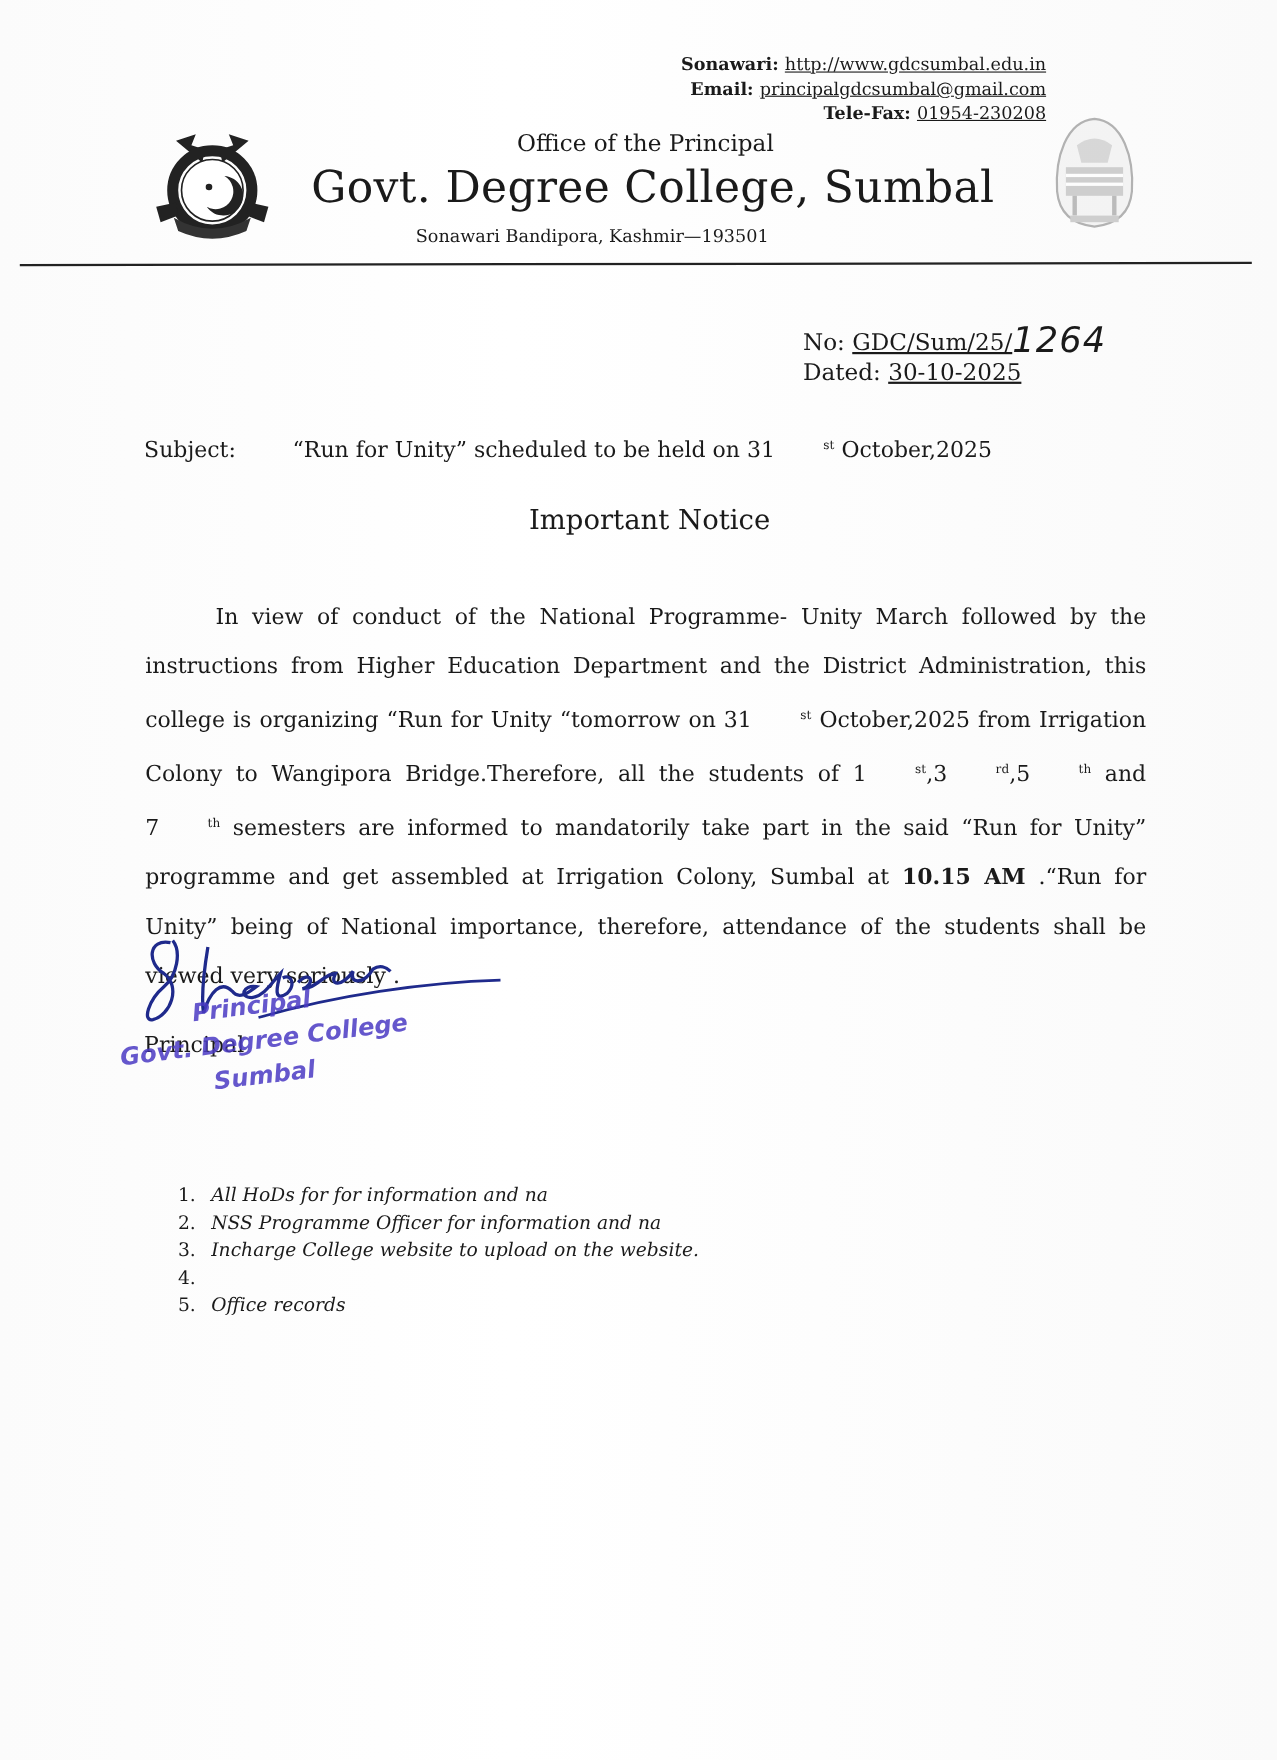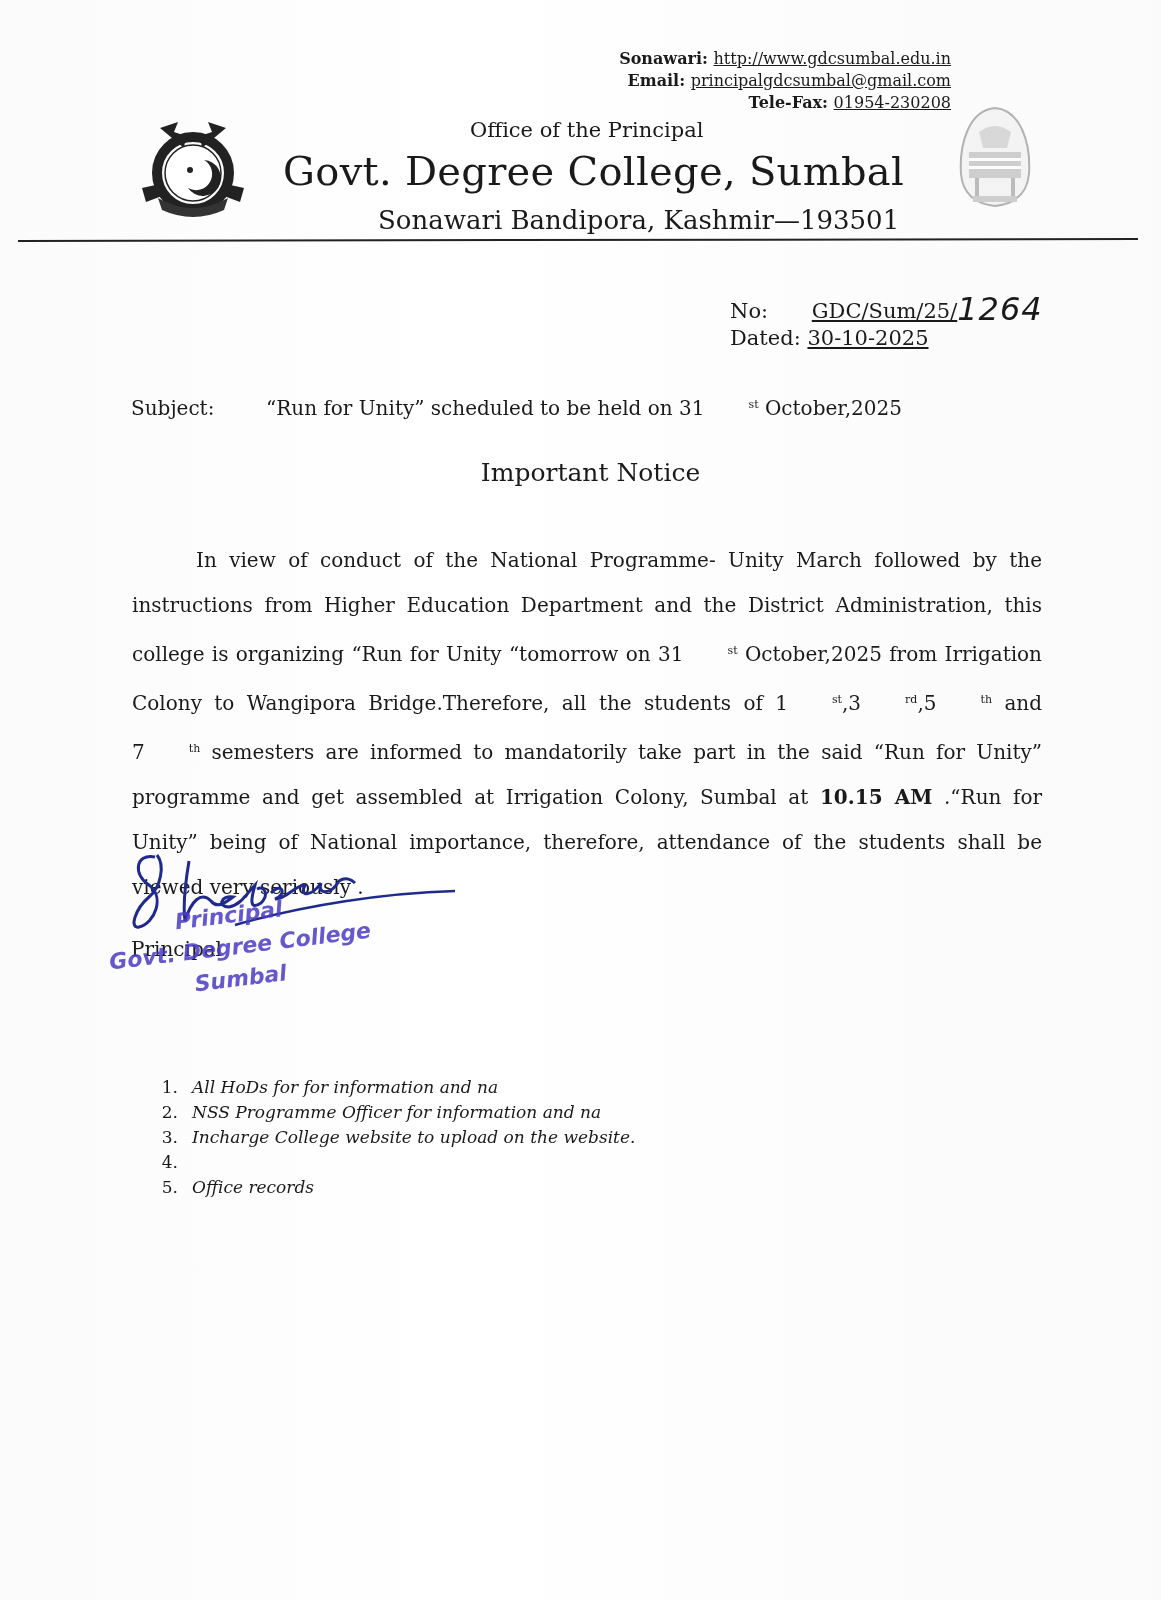--- a/index.html
+++ b/index.html
@@ -4,26 +4,26 @@
 <style>
   html, body { margin:0; padding:0; }
   body { width:1161px; height:1600px; background:#ffffff; position:relative; overflow:hidden;
          font-family:"DejaVu Serif", serif; color:#1a1a1a; }
   .page { position:absolute; left:0; top:0; width:1161px; height:1600px;
           background:linear-gradient(90deg,#fbfbfb 0%,#ffffff 40%,#fafafa 100%); }
   .contact { position:absolute; right:210px; top:48px; text-align:right; font-size:16px; line-height:22px; font-weight:bold; }
   .contact .val { text-decoration:underline; font-weight:normal;margin-top:31px; }
   .office { position:absolute; left:470px; top:118px; font-size:21px; }
   .college { position:absolute; left:283px; top:148px; font-size:40px; letter-spacing:0.3px; }
-  .address { position:absolute; left:378px; top:205px; font-size:26px; }
+  .address { position:absolute; left:378px; top:205px; font-size:16px; }
   .rule { position:absolute; left:18px; top:239px; width:1120px; height:2px; background:#222; transform:rotate(-0.1deg); }
   .logo-left { position:absolute; left:138px; top:118px; width:110px; height:100px; }
   .logo-right { position:absolute; left:955px; top:104px; width:80px; height:108px; }
   .refno { position:absolute; left:730px; top:290px; font-size:21px; }
-  .refno .u { text-decoration:underline;margin-left:37px; }
+  .refno .u { text-decoration:underline; }
   .refno .hand { font-family:"DejaVu Sans", sans-serif; font-size:32px; font-style:italic; font-weight:200; letter-spacing:1px; vertical-align:-2px; }
   .dated { position:absolute; left:730px; top:326px; font-size:21px; }
   .dated .u { text-decoration:underline; }
   .subject { position:absolute; left:131px; top:396px; font-size:20px; }
   .subject .lbl { display:inline-block; width:135px; }
   sup { font-size:11px; vertical-align:7px;margin-left:44px; }
   .heading { position:absolute; left:0; width:1161px; top:458px; text-align:center; font-size:25px; }
   .heading span { margin-left:20px; }
   .body { position:absolute; left:132px; top:538px; width:910px; font-size:20px; line-height:45px; text-align:justify; }
   .body .indent { display:inline-block; width:64px; }

